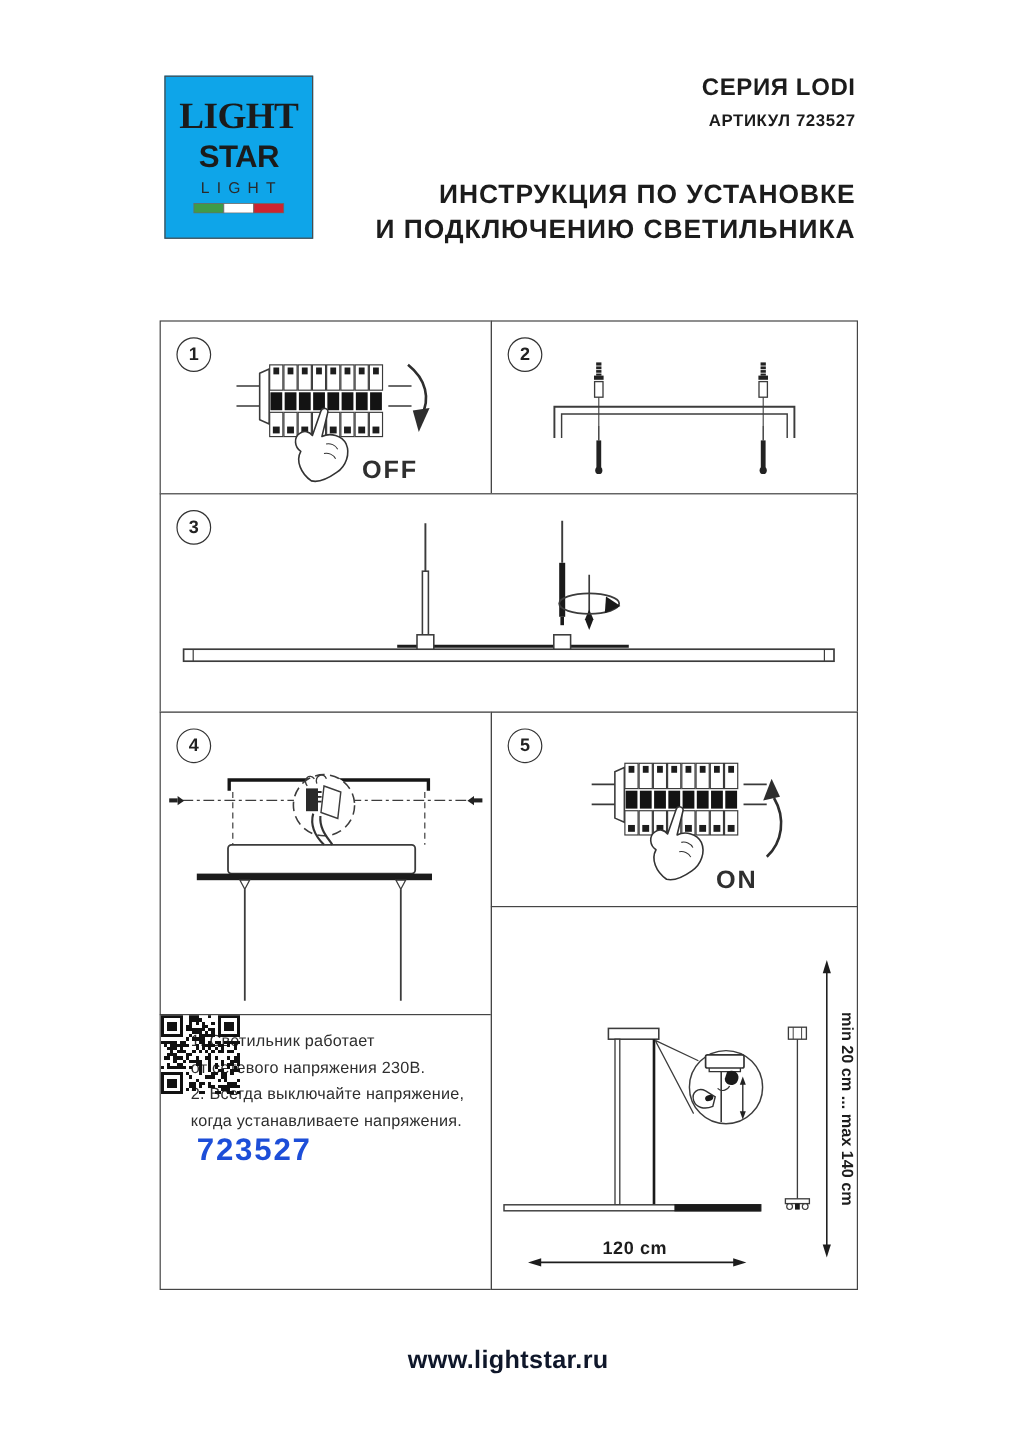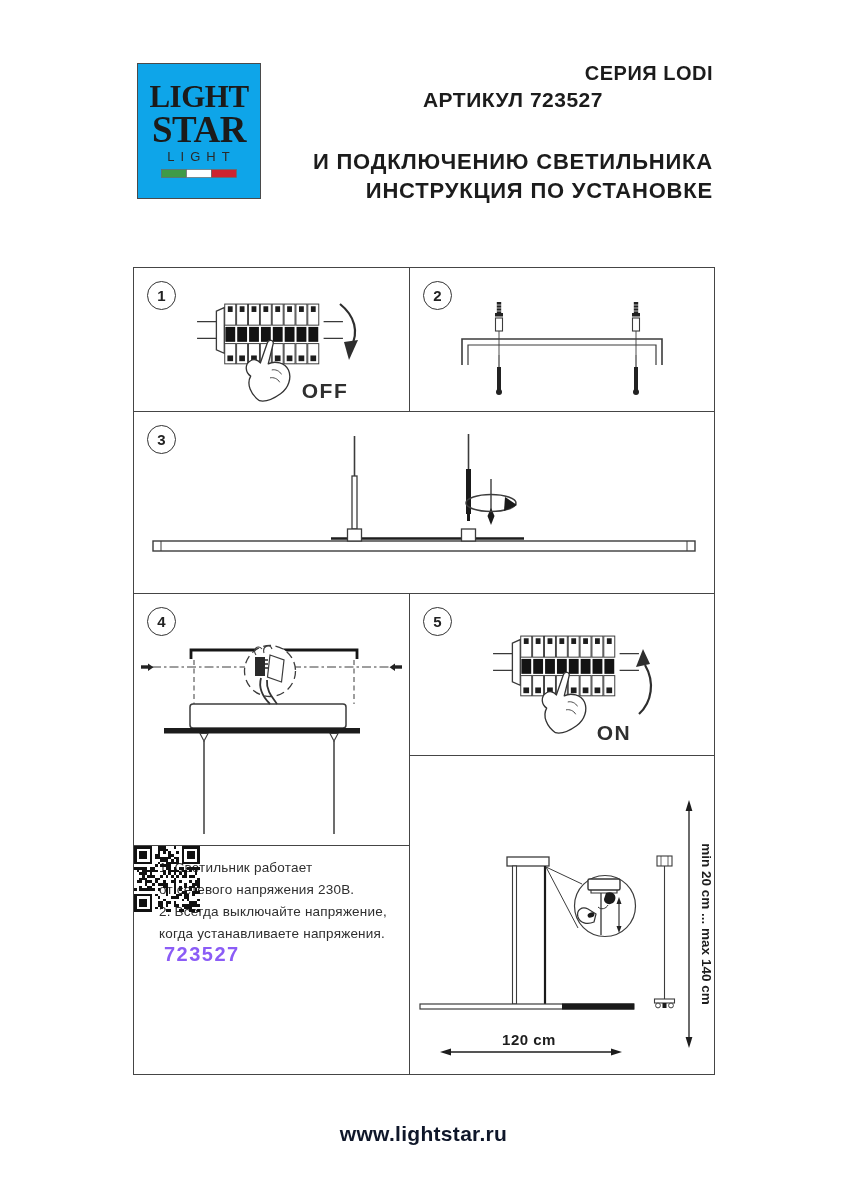--- a/index.html
+++ b/index.html
@@ -2,46 +2,46 @@
 <html><head>
 <meta charset="utf-8">
 <style>
   html,body{margin:0;padding:0;background:#fff;}
   body{position:relative;width:847px;height:1200px;font-family:"Liberation Sans",sans-serif;color:#1f1f1f;overflow:hidden;}
   svg{display:block;font-family:"Liberation Sans",sans-serif;}
 
   
   .logo-box{position:absolute;left:137px;top:63px;width:124px;height:136px;border:1.5px solid #4a4a4a;box-sizing:border-box;text-align:center;background:#0ea5e9;}
   .logo-light{margin-top:17px;font-family:"Liberation Serif",serif;font-weight:bold;font-size:31px;line-height:31px;letter-spacing:-0.5px;color:#1b1b1b;}
-  .logo-star{font-family:Liberation Serif, serif;font-weight:bold;font-size:37px;line-height:36px;letter-spacing:-0.5px;color:#1b1b1b;}
+  .logo-star{font-family:Liberation Sans, sans-serif;font-weight:bold;font-size:26px;line-height:36px;letter-spacing:-0.5px;color:#1b1b1b;}
   .logo-group{font-size:13px;line-height:15px;letter-spacing:6px;margin-top:1px;margin-left:5px;color:#2a2a2a;}
   .logo-flag{width:76px;height:9px;margin:5px auto 0 auto;}
 
   
   .hdr{position:absolute;right:134px;top:60px;text-align:right;font-weight:bold;color:#1c1c1c;margin-left:28px;}
   .hdr-series{font-size:20px;line-height:26px;letter-spacing:0.5px;}
-  .hdr-article{font-size:21px;line-height:28px;letter-spacing:0.5px;text-align:center;}
+  .hdr-article{font-size:14px;line-height:28px;letter-spacing:0.5px;}
   .hdr-title{font-size:22px;line-height:29px;letter-spacing:0.8px;margin-top:33px;}
 
   
   #grid{position:absolute;left:133px;top:267px;width:582px;height:808px;}
   .panel{position:absolute;border:1px solid #454545;box-sizing:border-box;background:#fff;}
   #p1{left:0;top:0;width:277px;height:145px;}
   #p2{left:276px;top:0;width:306px;height:145px;}
   #p3{left:0;top:144px;width:582px;height:183px;}
   #p4{left:0;top:326px;width:277px;height:253px;}
   #p5{left:276px;top:326px;width:306px;height:163px;}
   #p6{left:0;top:578px;width:277px;height:230px;}
   #p7{left:276px;top:488px;width:306px;height:320px;}
   .panel > svg{position:absolute;left:0;top:0;}
   .stepnum{position:absolute;left:13px;top:13px;width:27px;height:27px;border:1.4px solid #333;border-radius:50%;display:flex;align-items:center;justify-content:center;font-size:15px;font-weight:bold;color:#222;background:#fff;z-index:2;}
 
   
   .notes{position:absolute;left:25px;top:11px;font-size:13.5px;line-height:22px;letter-spacing:0.2px;color:#2e2e2e;}
-  .note-article{position:absolute;left:30px;top:97px;font-size:20px;font-weight:bold;letter-spacing:1.5px;color:#8b5cf6;}
+  .note-article{position:absolute;left:30px;top:97px;font-size:26px;font-weight:bold;letter-spacing:1.5px;color:#1d4ed8;}
   .qr{position:absolute;left:27px;top:135px;width:66px;height:66px;}
 
   
   .footer{position:absolute;left:0;right:0;top:1122px;text-align:center;font-size:21px;font-weight:bold;letter-spacing:0.3px;color:#0f172a;}
 </style>
 </head>
 <body>
 
 <svg width="0" height="0" style="position:absolute" aria-hidden="true">
   <defs>
@@ -106,22 +106,22 @@
     <rect x="0.5" y="0.5" width="25" height="8" stroke="#6a6a6a" stroke-width="0.7" fill="#3f9b48"></rect>
     <rect x="25.5" y="0.5" width="25" height="8" stroke="#6a6a6a" stroke-width="0.7" fill="#ffffff"></rect>
     <rect x="50.5" y="0.5" width="25" height="8" stroke="#6a6a6a" stroke-width="0.7" fill="#cd2430"></rect>
   </svg>
 </div>
 
 <div class="hdr">
   <div class="hdr-series">СЕРИЯ LODI</div>
   <div class="hdr-article">АРТИКУЛ 723527</div>
   <div class="hdr-title">
+    <div>ИНСТРУКЦИЯ ПО УСТАНОВКЕ</div>
     <div>И ПОДКЛЮЧЕНИЮ СВЕТИЛЬНИКА</div>
-    <div>ИНСТРУКЦИЯ ПО УСТАНОВКЕ</div>
   </div>
 </div>
 
 <div id="grid">
 
   <div class="panel" id="p1">
     <div class="stepnum">1</div>
     <svg width="275" height="143" viewBox="0 0 275 143">
       <use href="#sym-breaker" x="60" y="22" width="152" height="116"></use>
       <path d="M206,36 C221,48 225,64 217,79" fill="none" stroke="#2e2e2e" stroke-width="2.2"></path>

